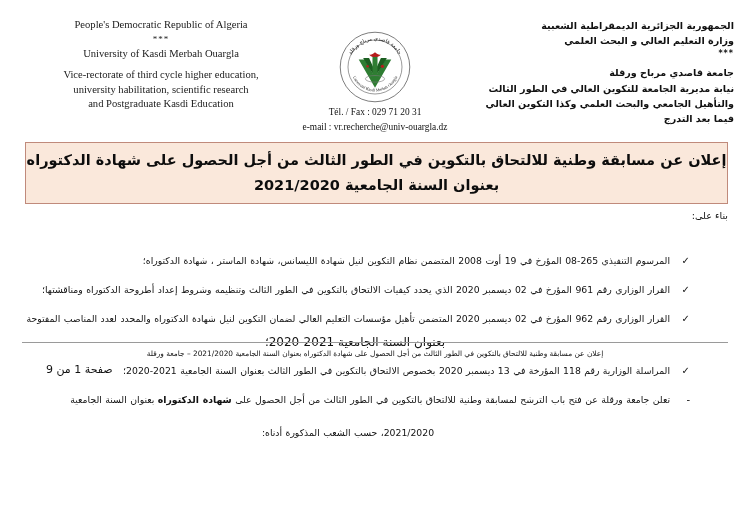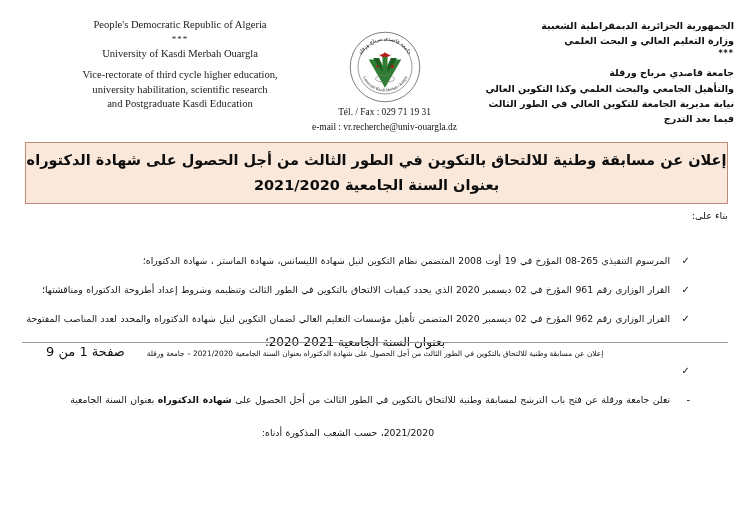--- a/index.html
+++ b/index.html
@@ -15,21 +15,20 @@
     color: #111111;
     overflow: hidden;
     position: relative;
   }
 
   .page {
     position: relative;
     width: 750px;
     height: 381px;
     box-sizing: border-box;
-    padding-left: 19px;
   }
 
   
   .header {
     position: relative;
     height: 122px;
     padding-top: 16px;
   }
 
   .hdr-left {
@@ -221,23 +220,23 @@
     top: 5px;
     text-align: center;
     font-family: "DejaVu Sans", "Liberation Sans", sans-serif;
     font-size: 7.4px;
     line-height: 11px;
     color: #111;
   }
   .footer-page {
     position: absolute;
     left: 24px;
-    top: 3px;
-    font-family: "DejaVu Sans", "Liberation Sans", sans-serif;
-    font-size: 13px;
+    top: 21px;
+    font-family: "DejaVu Sans", "Liberation Sans", sans-serif;
+    font-size: 11px;
     line-height: 11px;
     color: #111;
     direction: rtl;
   }
   .footer-spacer { height: 11px; width: 1px; }
 </style>
 </head>
 <body>
 
 <div class="page">
@@ -273,32 +272,32 @@
             <path d="M 28,40 L 50,78 L 72,40 L 64,40 L 50,64 L 36,40 Z" fill="#2E7D32"></path>
             <path d="M 34,38 C 40,48 44,56 50,62 C 56,56 60,48 66,38 L 58,38 C 54,46 52,52 50,56 C 48,52 46,46 42,38 Z" fill="#1B5E20"></path>
             <rect x="46.6" y="34" width="6.8" height="30" fill="#2E7D32"></rect>
             <path d="M 50,30 C 53,33 56,34 58,33 C 56,36 53,37 50,36 C 47,37 44,36 42,33 C 44,34 47,33 50,30 Z" fill="#B71C1C"></path>
             <circle cx="60" cy="49" r="2.2" fill="#B71C1C"></circle>
             <circle cx="40" cy="49" r="1.6" fill="#B71C1C"></circle>
             <ellipse cx="50" cy="66" rx="13" ry="4.5" fill="none" stroke="#777" stroke-width="0.8"></ellipse>
           </g>
         </svg>
       </div>
-      <div class="contact">Tél. / Fax : 029 71 19 31</div>
+      <div class="contact">Tél. / Fax : 029 71 20 31</div>
       <div class="contact">e-mail : vr.recherche@univ-ouargla.dz</div>
     </div>
 
     <div class="hdr-right">
       <div>الجمهورية الجزائرية الديمقراطية الشعبية</div>
       <div>وزارة التعليم العالي و البحث العلمي</div>
       <div class="sep">***</div>
       <div class="gap"></div>
       <div>جامعة قاصدي مرباح  ورقلة</div>
+      <div>نيابة مديرية الجامعة للتكوين العالي في الطور الثالث</div>
       <div>والتأهيل الجامعي والبحث العلمي وكذا التكوين العالي</div>
-      <div>نيابة مديرية الجامعة للتكوين العالي في الطور الثالث</div>
       <div>فيما بعد التدرج</div>
     </div>
   </div>
 
   <div class="title-box">
     <div class="title-line">إعلان عن مسابقة وطنية للالتحاق بالتكوين في الطور الثالث من أجل الحصول على شهادة الدكتوراه</div>
     <div class="title-line">بعنوان السنة الجامعية 2021/2020</div>
   </div>
 
   <div class="body-area">
@@ -316,20 +315,21 @@
     </div>
 
     <div class="clause">
       <div class="mark">✓</div>
       <div class="ctext">القرار الوزاري رقم 962 المؤرخ في 02 ديسمبر 2020 المتضمن تأهيل مؤسسات التعليم العالي لضمان التكوين لنيل شهادة الدكتوراه والمحدد لعدد المناصب المفتوحة</div>
     </div>
     <div class="sub-line">بعنوان السنة الجامعية 2021-2020؛</div>
 
     <div class="clause">
       <div class="mark">✓</div>
+      <div class="ctext">المراسلة الوزارية رقم 118 المؤرخة في 13 ديسمبر 2020 بخصوص الالتحاق بالتكوين في الطور الثالث بعنوان السنة الجامعية 2021-2020؛</div>
     </div>
 
     <div class="clause decl">
       <div class="mark">-</div>
       <div class="ctext"><span>تعلن جامعة ورقلة عن فتح باب الترشح لمسابقة وطنية للالتحاق بالتكوين في الطور الثالث من أجل الحصول على </span><b>شهادة الدكتوراه</b><span> بعنوان السنة الجامعية</span><span class="l2">2021/2020، حسب الشعب المذكورة أدناه:</span></div>
     </div>
 
   </div>
 
   <div class="footer">

